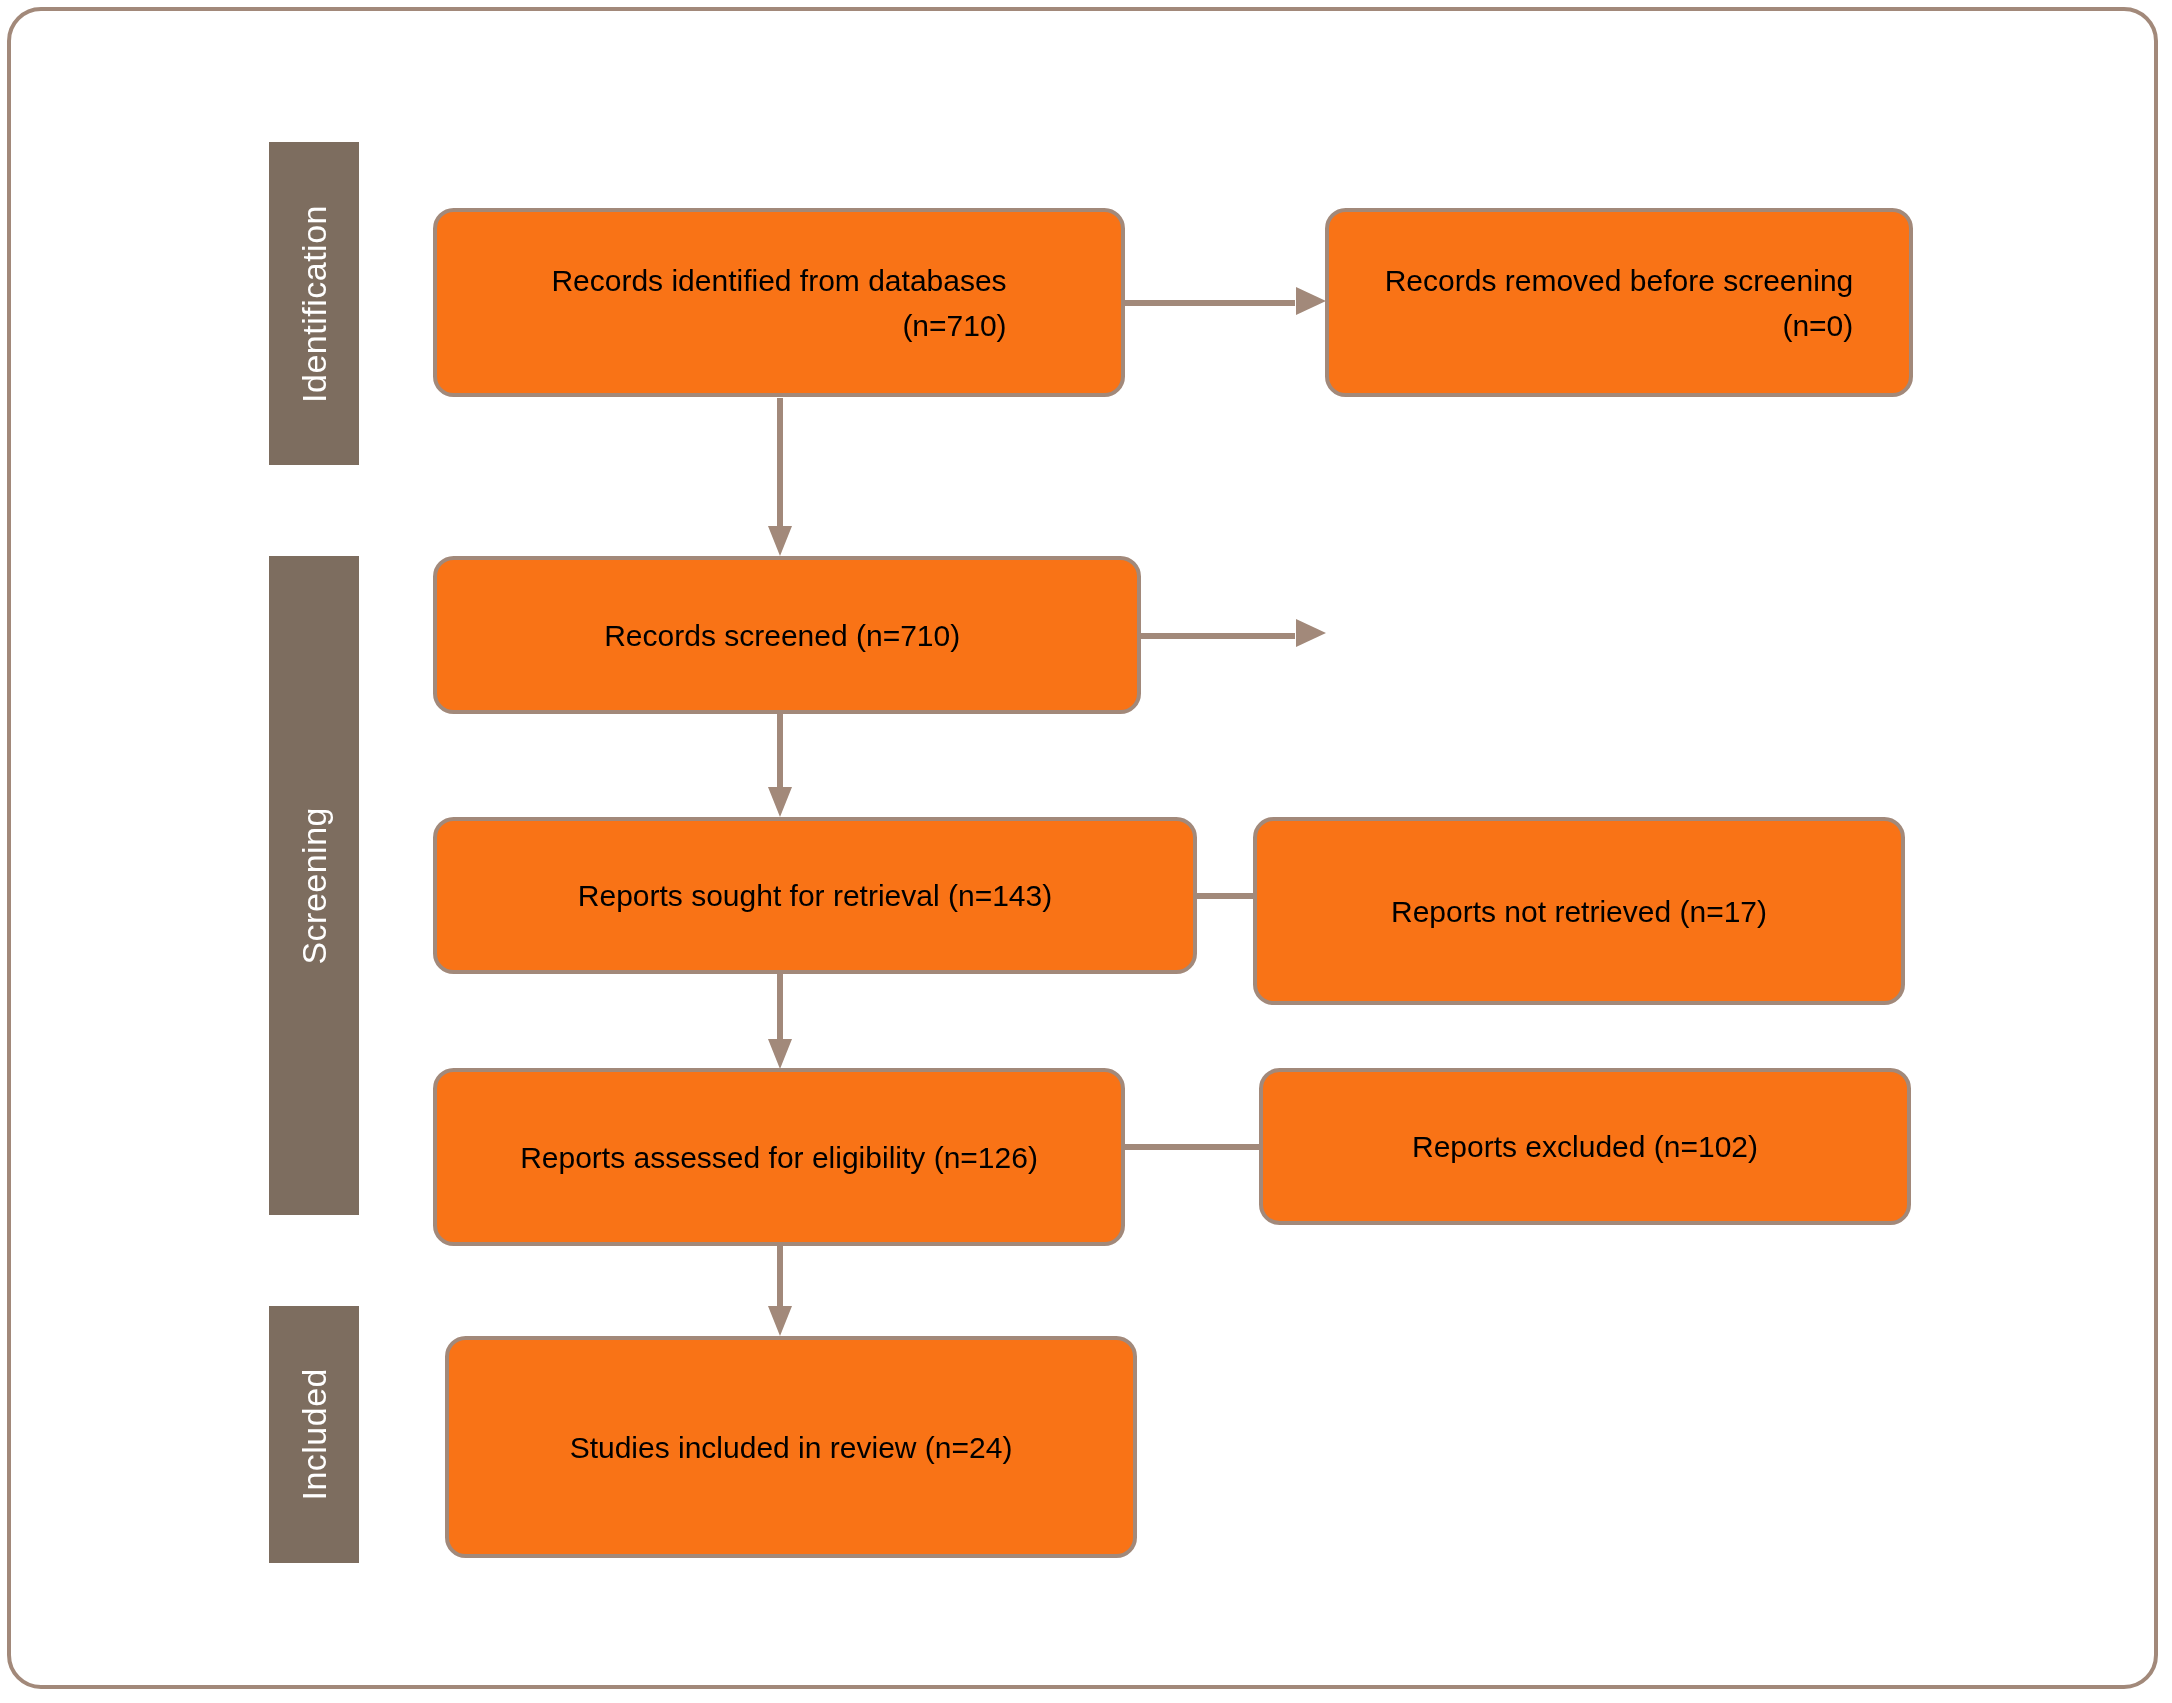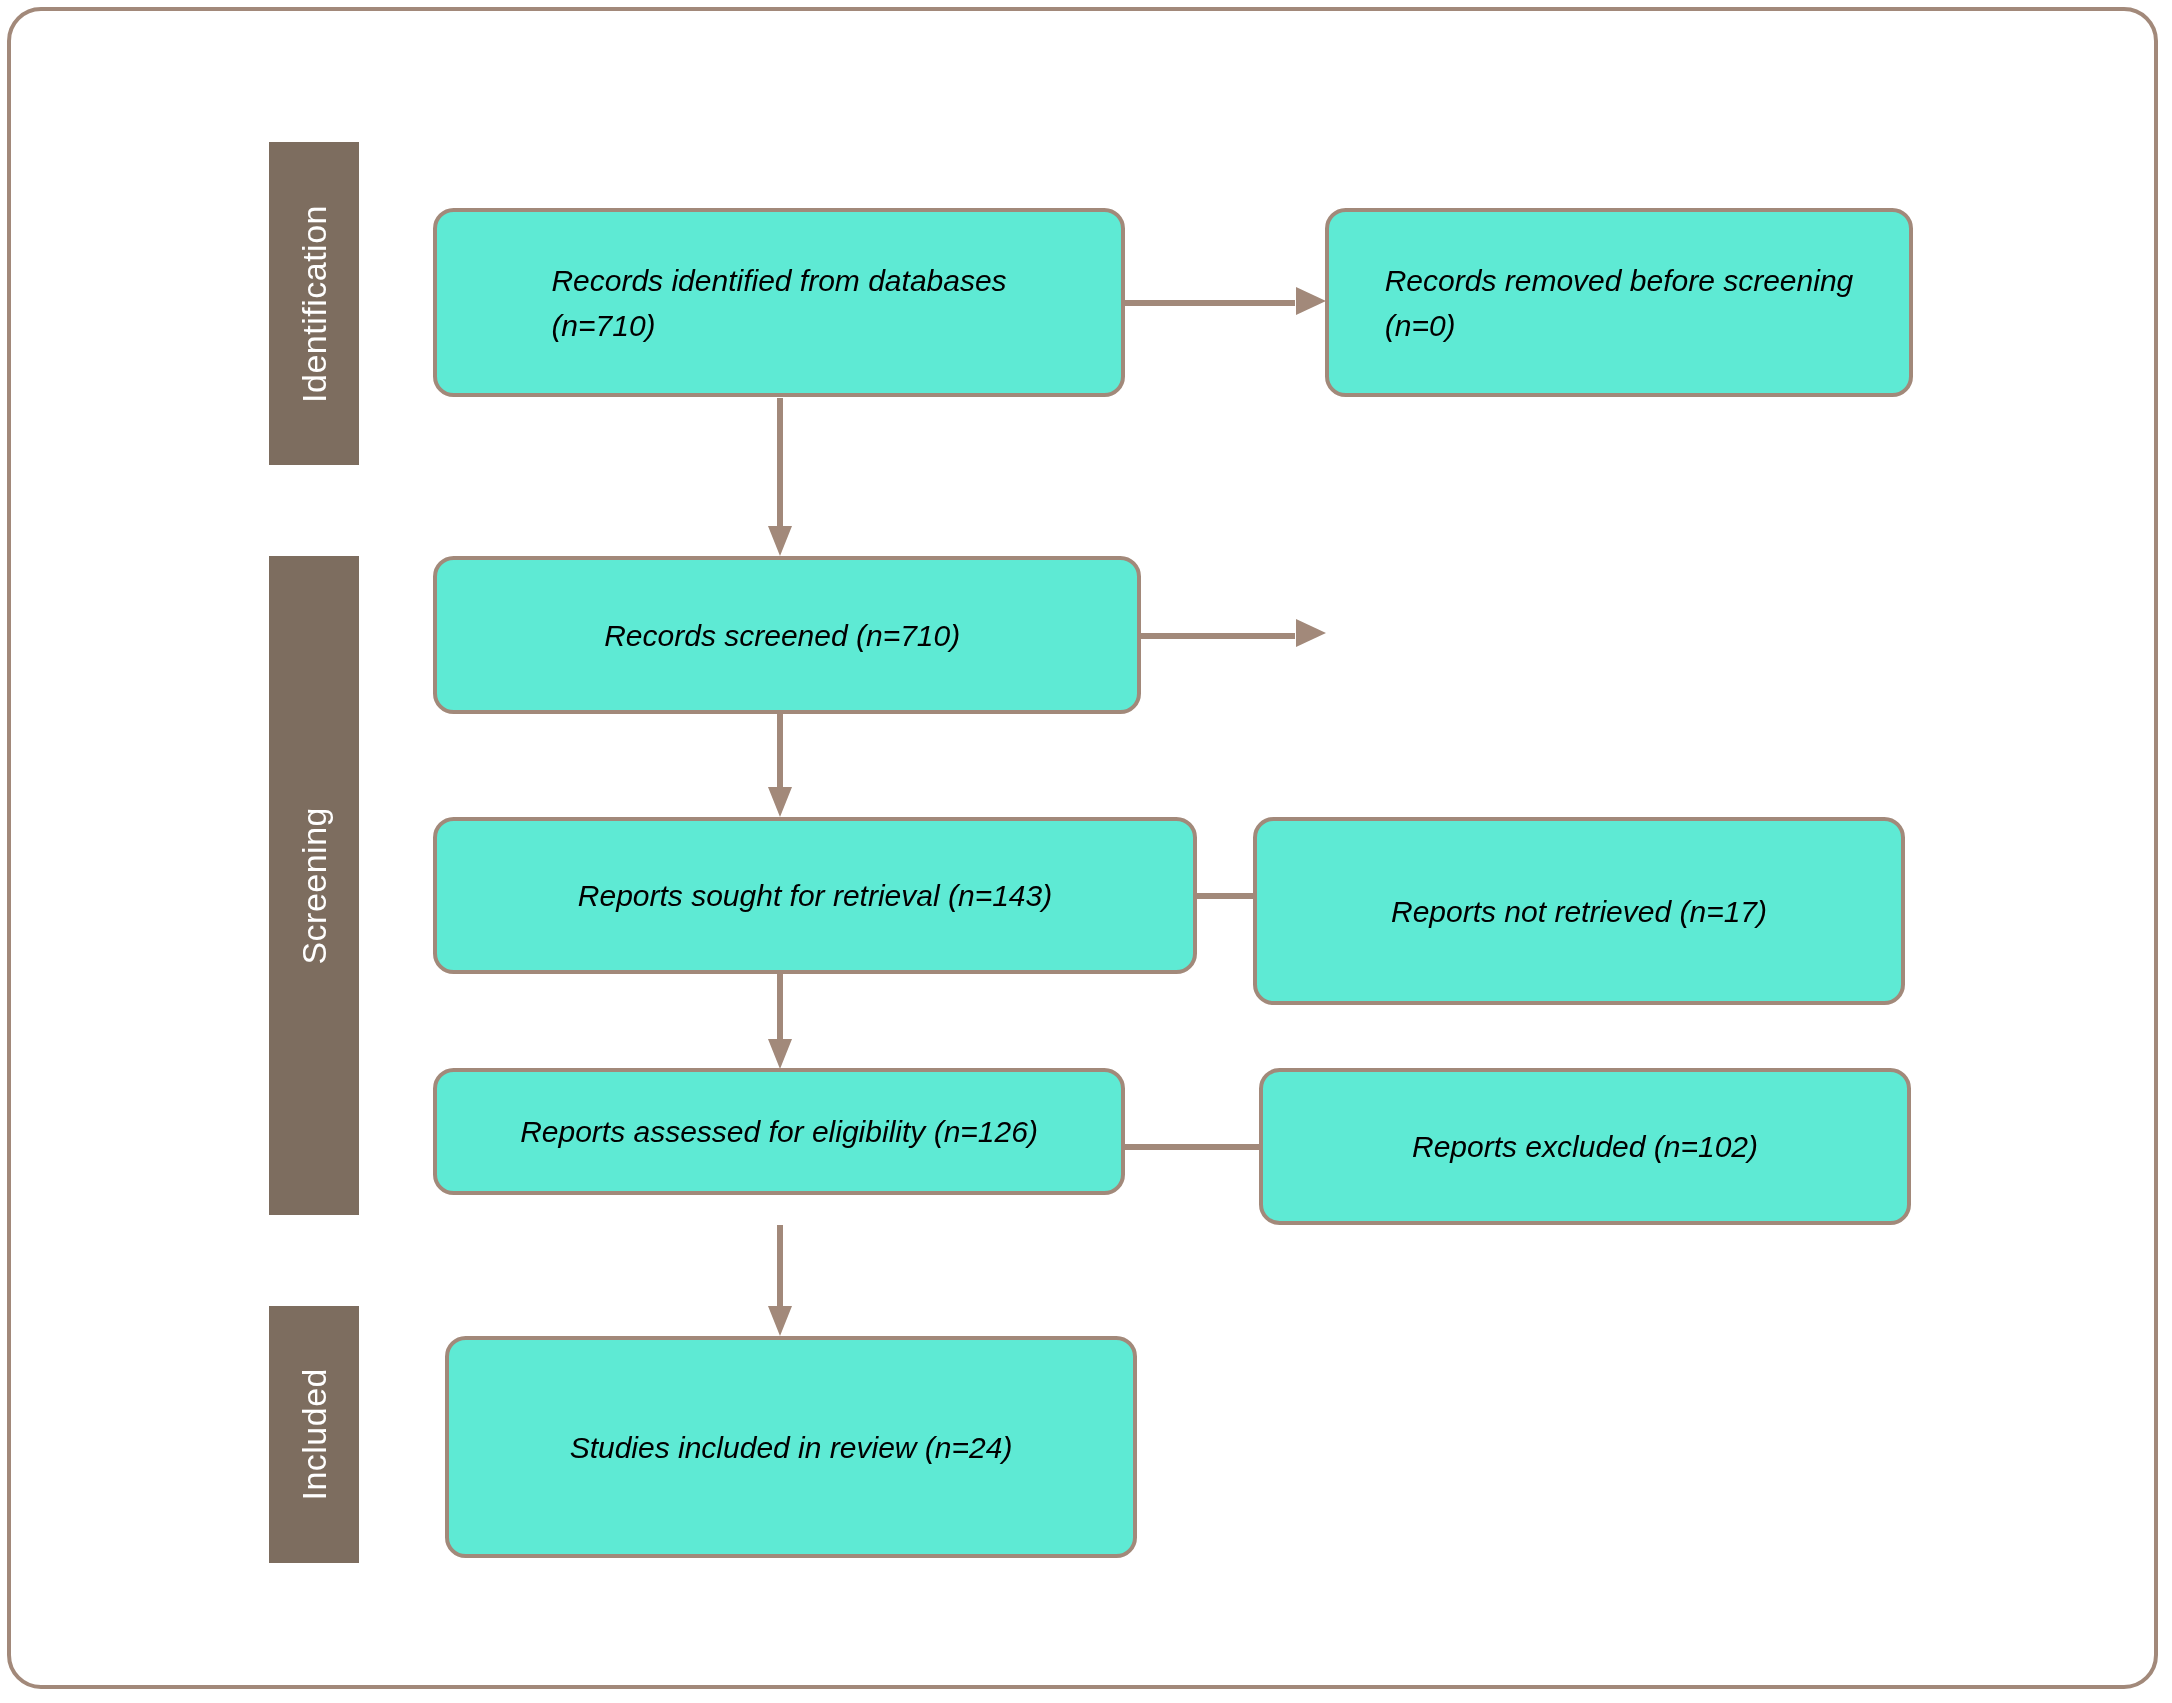--- a/index.html
+++ b/index.html
@@ -53,44 +53,43 @@
   }
 
   #bar-identification { left: 269px;  top: 142px;  width: 90px; height: 323px; }
   #bar-screening      { left: 269px;  top: 556px; width: 90px; height: 659px; }
   #bar-included       { left: 269px;  top: 1306px; width: 90px; height: 257px; }
 
   
   .flow-box {
     position: absolute;
     box-sizing: border-box;
-    background: #5eead4;
+    background: #f97316;
     border: 4.3px solid #a2897a;
     border-radius: 20.6px;
     display: flex;
     align-items: center;
     justify-content: center;
-    text-align: left;
+    text-align: right;
     padding: 5.4px 21.6px;
-    font-style: italic;
   }
   .flow-box .box-text {
     font-family: "Liberation Sans", sans-serif;
     font-size: 30px;
     font-weight: 400;
     color: #000000;
     line-height: 1.5;
     white-space: pre-line;
   }
 
   
   #box-identified { left: 433px;  top: 208px;  width: 692px; height: 189px; }
   #box-screened   { left: 433px;  top: 556px; width: 708px; height: 158px; padding-left: 12px; }
   #box-sought     { left: 433px;  top: 817px; width: 764px; height: 157px; }
-  #box-assessed   { left: 433px;  top: 1068px; width: 692px; height: 127px; }
+  #box-assessed   { left: 433px;  top: 1068px; width: 692px; height: 178px; }
   #box-included   { left: 433px;  top: 1336px; width: 692px; height: 222px; margin-left: 12px; }
 
   
   #box-removed      { left: 1325px; top: 208px;  width: 588px; height: 189px; }
   #box-excl-records { left: 1325px; top: 557px; width: 652px; height: 157px; }
   #box-not-retr     { left: 1253px; top: 817px; width: 652px; height: 188px; }
   #box-excl-reports { left: 1259px; top: 1068px; width: 652px; height: 157px; }
 
   
   .vline {

